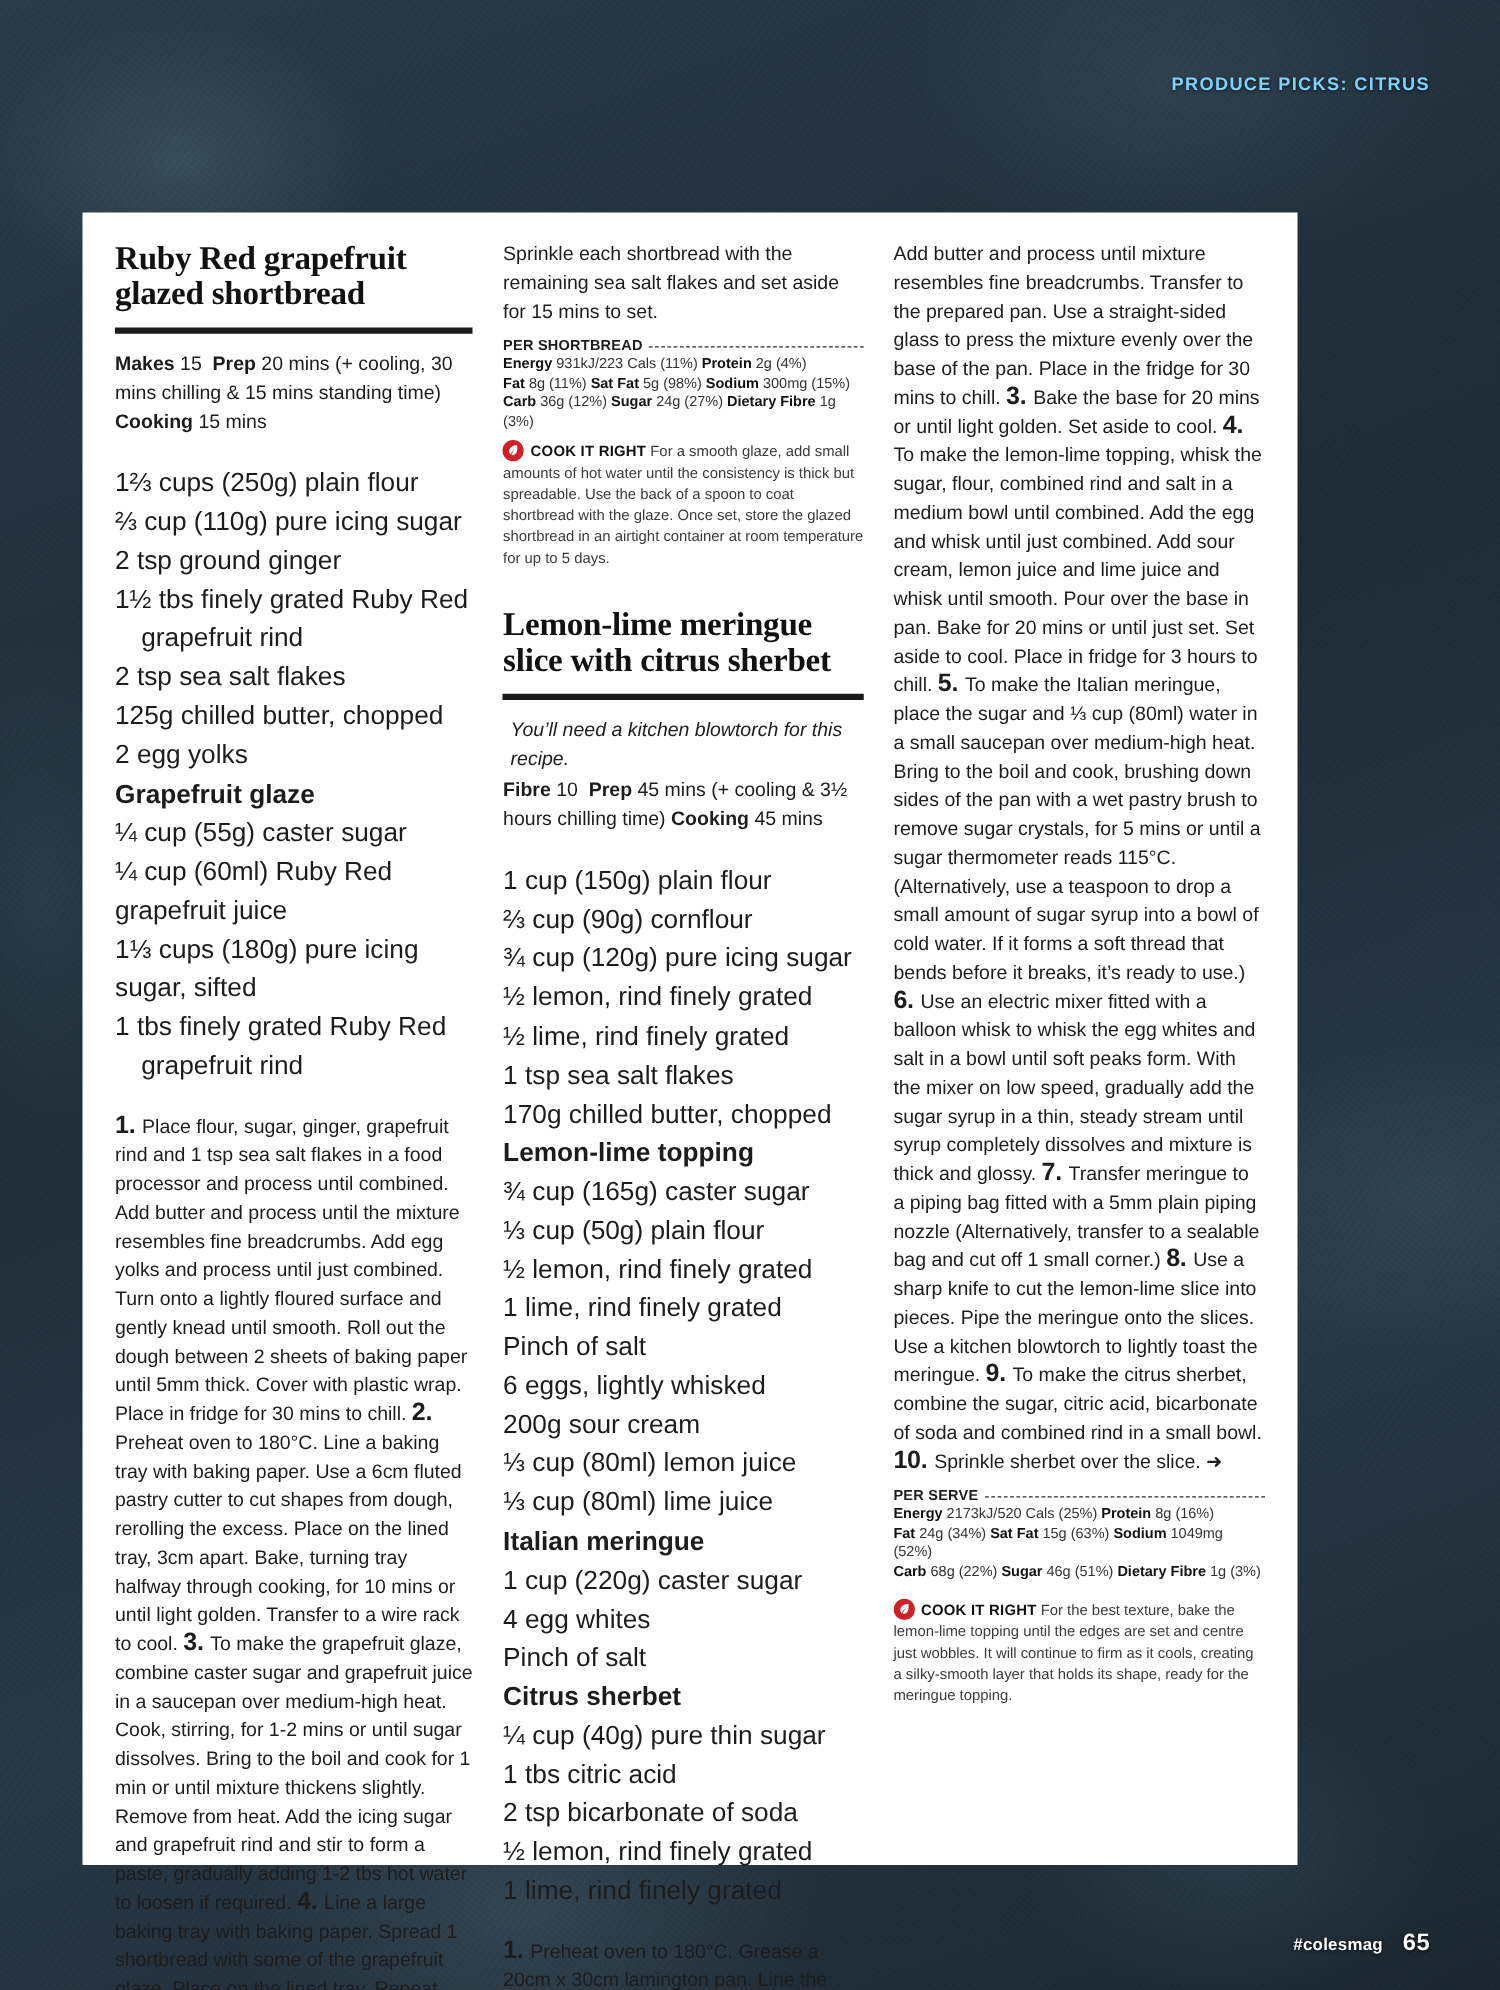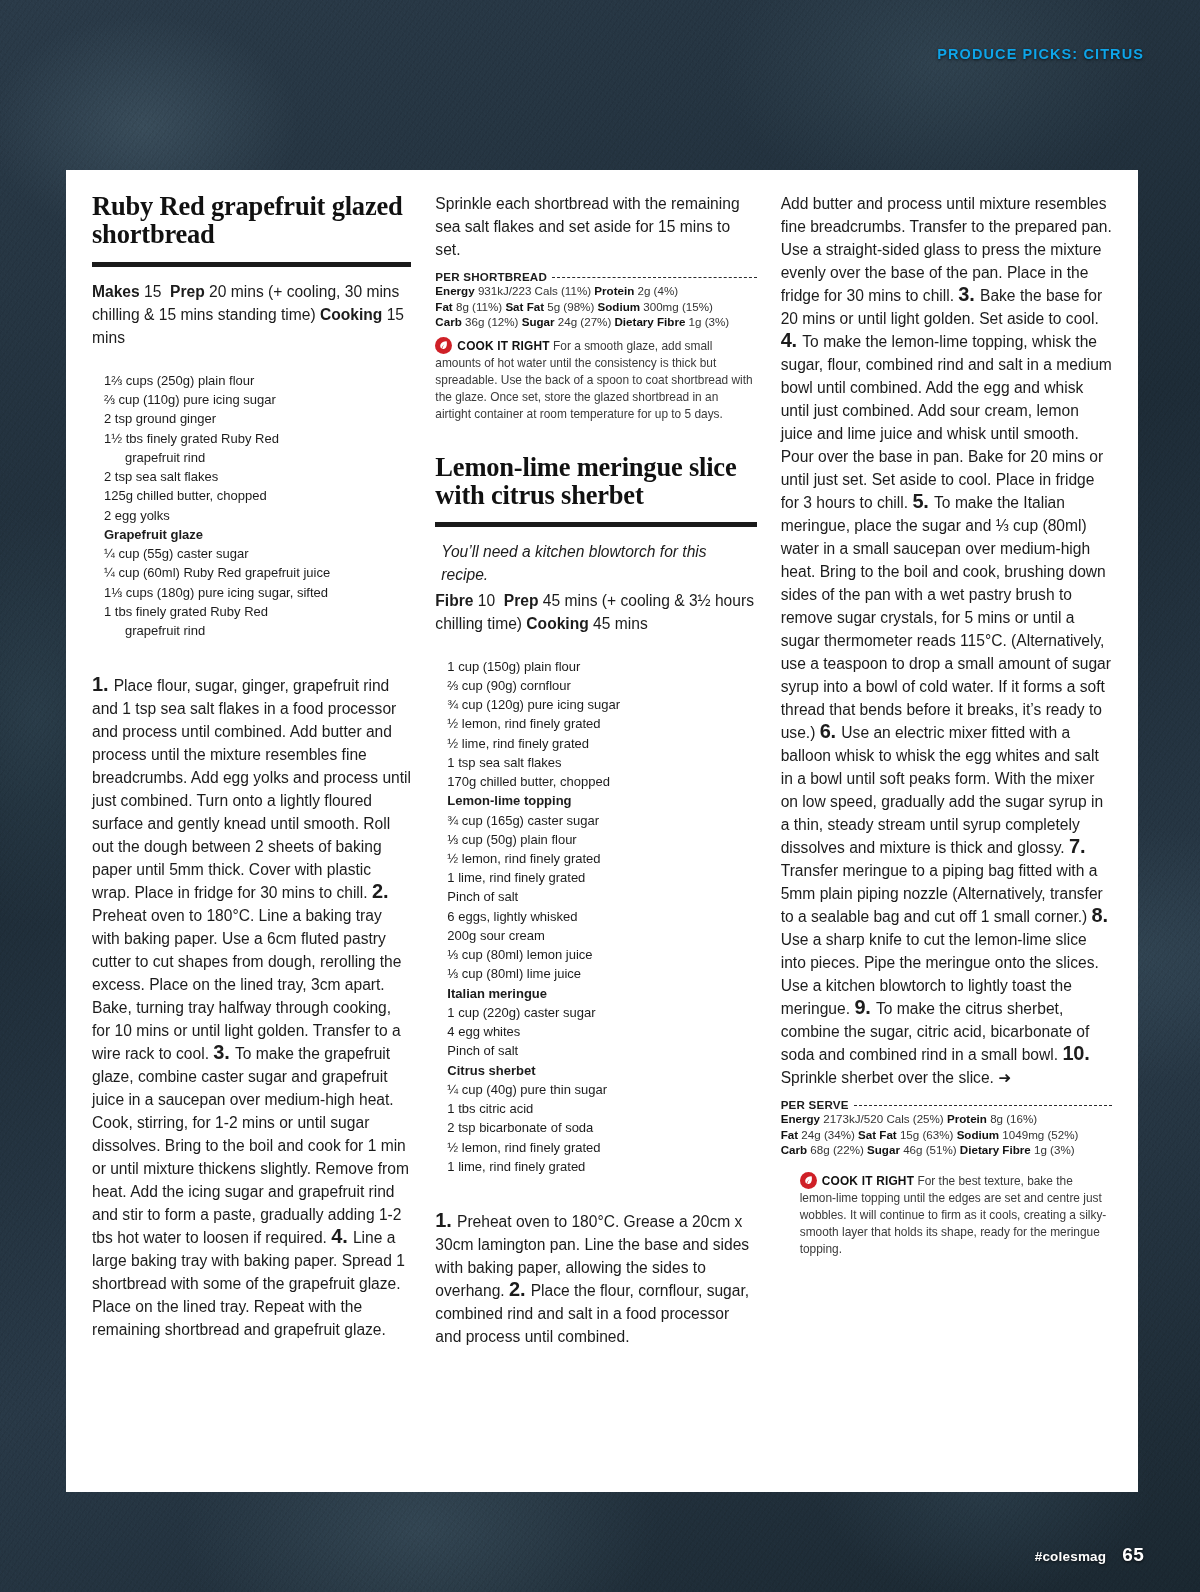--- a/index.html
+++ b/index.html
@@ -30,40 +30,40 @@
     content:"";position:absolute;inset:0;
     background-image:
       repeating-linear-gradient(37deg, rgba(255,255,255,.030) 0 1px, rgba(0,0,0,0) 1px 4px),
       repeating-linear-gradient(-54deg, rgba(0,0,0,.055) 0 1px, rgba(0,0,0,0) 1px 5px),
       repeating-linear-gradient(98deg, rgba(255,255,255,.022) 0 1px, rgba(0,0,0,0) 1px 3px);
     mix-blend-mode:overlay;
   }
 
   
   .running-head{
-    position:absolute;top:46px;right:56px;
-    color:#0ea5e9;font-size:14.5px;font-weight:bold;
+    position:absolute;top:60px;right:56px;
+    color:#7dd3fc;font-size:14.5px;font-weight:bold;
     letter-spacing:1.1px;
     text-shadow:0 1px 3px rgba(0,0,0,.7);
     z-index:5;
   }
   
   .footer{
     position:absolute;bottom:26px;right:56px;
     display:flex;align-items:baseline;gap:16px;z-index:5;
   }
   .footer .hashtag{color:#fff;font-size:13.5px;font-weight:bold;letter-spacing:.2px;
     text-shadow:0 1px 3px rgba(0,0,0,.7);}
   .footer .folio{color:#fff;font-size:19px;font-weight:bold;letter-spacing:.3px;
     text-shadow:0 1px 3px rgba(0,0,0,.7);}
 
   
   .card{
     position:absolute;left:66px;top:170px;
-    width:1072px;height:1322px;
+    width:972px;height:1322px;
     background:#ffffff;
     box-sizing:border-box;
     padding:22px 26px 18px 26px;
     display:flex;
     z-index:4;
   }
   .col{
     box-sizing:border-box;
     color:#1c1c1c;
   }
@@ -84,22 +84,22 @@
     height:5px;background:#1a1a1a;margin:13px 0 13px 0;
   }
   .meta{
     font-size:15.6px;line-height:1.48;margin:0 0 22px 0;color:#1c1c1c;
   }
   .meta b{font-weight:bold;}
   .note-italic{
     font-size:15.6px;line-height:1.48;font-style:italic;margin:0 0 2px 6px;color:#1c1c1c;
   }
   ul.ingredients{
-    list-style:none;margin:12px;padding:0;
-    font-size:13px;line-height:1.48;color:#1c1c1c;
+    list-style:none;margin:0;padding:0;
+    font-size:21px;line-height:1.48;color:#1c1c1c;
   }
   ul.ingredients li{margin:0;padding:0;}
   ul.ingredients li.cont{padding-left:21px;}
   ul.ingredients li.subhead{font-weight:bold;}
   .ing-gap{height:22px;}
 
   .method{
     font-size:15.6px;line-height:1.475;color:#1c1c1c;
     margin:0;
     text-align:left;
@@ -264,21 +264,21 @@
         <span>PER SERVE</span>
         <span class="dashes"></span>
       </div>
       <div id="r2-nutri">
           <div class="nutri-line"><b>Energy </b><span>2173kJ/520 Cals (25%) </span><b>Protein </b><span>8g (16%) </span></div>
           <div class="nutri-line"><b>Fat </b><span>24g (34%) </span><b>Sat Fat </b><span>15g (63%) </span><b>Sodium </b><span>1049mg (52%) </span></div>
           <div class="nutri-line"><b>Carb </b><span>68g (22%) </span><b>Sugar </b><span>46g (51%) </span><b>Dietary Fibre </b><span>1g (3%) </span></div>
         </div>
     </div>
 
-    <div class="cir" style="margin-top:14px;margin-left:19px;">
+    <div class="cir" style="margin-top:14px;">
       <span class="badge">
         <svg width="13" height="13" viewBox="0 0 13 13" aria-hidden="true">
           <path d="M9.6 2.2C7.4 2.0 4.6 3.0 3.6 5.2c-.8 1.8-.2 3.6 1.0 4.4.5-1.7 1.6-3.3 3.1-4.5-1.2 1.4-2.1 3.1-2.5 4.9 1.6.4 3.2-.4 4.0-2.0 1.0-2.1.8-4.6.4-5.8z" fill="#ffffff"></path>
         </svg>
       </span><span class="cir-label">COOK IT RIGHT</span>
       <span>For the best texture, bake the lemon-lime topping until the edges are set and centre just wobbles. It will continue to firm as it cools, creating a silky-smooth layer that holds its shape, ready for the meringue topping.</span>
     </div>
   </div>
 </div>
 

